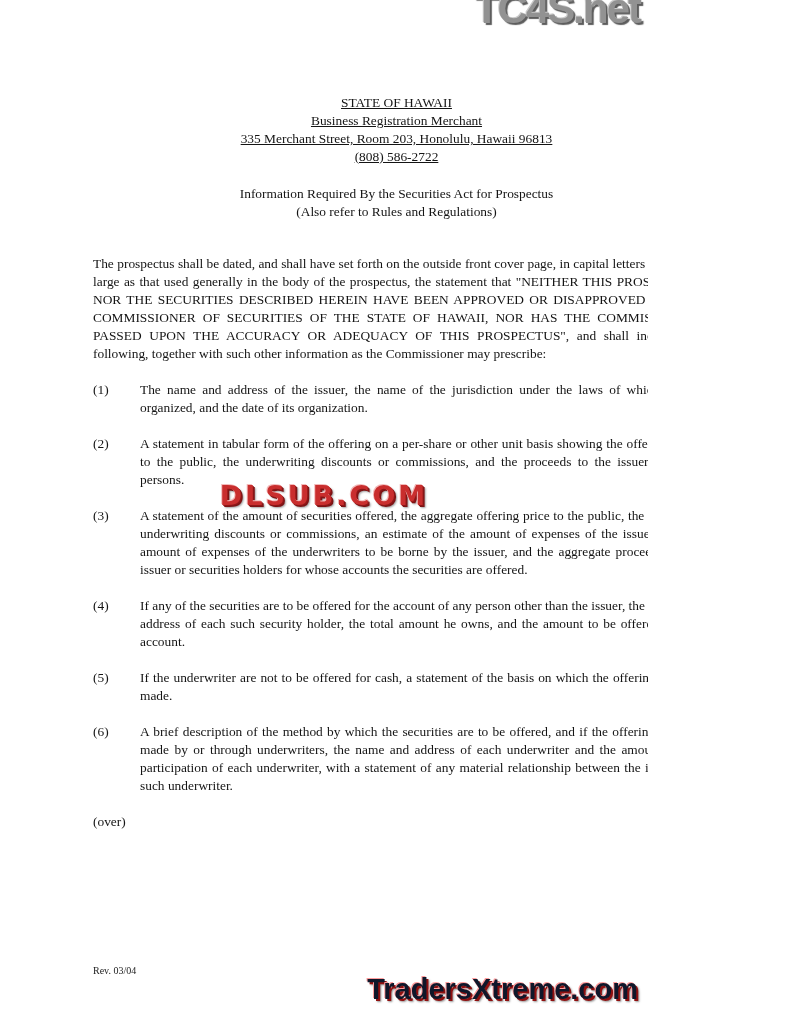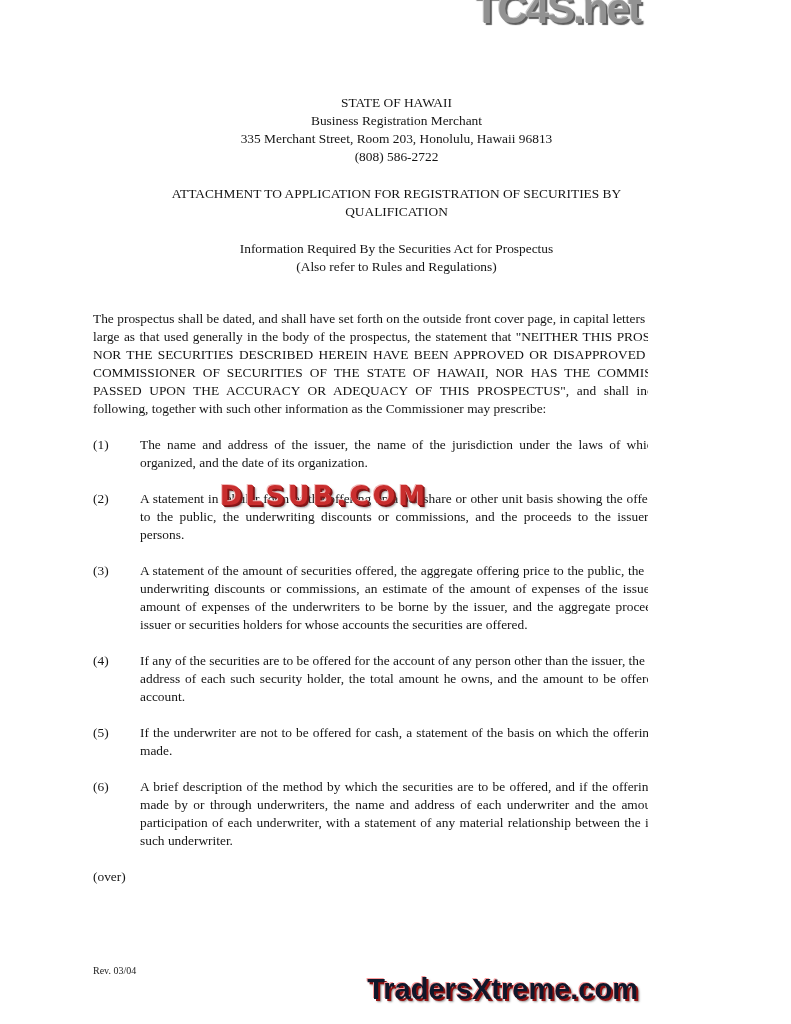--- a/index.html
+++ b/index.html
@@ -14,21 +14,21 @@
     font-size: 13.4px;
     line-height: 18px;
   }
   .content {
     position: absolute;
     left: 93px;
     top: 94px;
     width: 607px;
   }
   .centered { text-align: center; }
-  .header-block { margin-bottom: 19px; }
+  .header-block { margin-bottom: 19px; text-decoration: underline; }
   .title-block { margin-bottom: 19px; font-weight: normal; }
   .subtitle-block { margin-bottom: 34px; }
   .intro { text-align: justify; margin-bottom: 18px; margin-top: 29px; }
   .item { display: flex; margin-bottom: 18px; }
   .item .num { width: 47px; flex-shrink: 0; }
   .item .itext { flex: 1; text-align: justify; }
   .over-line { text-align: left; margin-top: 0; }
   .rev {
     position: absolute;
     left: 93px;
@@ -89,24 +89,20 @@
 
   <div class="content">
 
     <div class="header-block centered">
       <div>STATE OF HAWAII</div>
       <div>Business Registration Merchant</div>
       <div>335 Merchant Street, Room 203, Honolulu, Hawaii 96813</div>
       <div>(808) 586-2722</div>
     </div>
 
-    <div class="title-block centered">
-      <div>ATTACHMENT TO APPLICATION FOR REGISTRATION OF SECURITIES BY</div>
-      <div>QUALIFICATION</div>
-    </div>
 
     <div class="subtitle-block centered">
       <div>Information Required By the Securities Act for Prospectus</div>
       <div>(Also refer to Rules and Regulations)</div>
     </div>
 
     <div class="intro">The prospectus shall be dated, and shall have set forth on the outside front cover page, in capital letters in type as large as that used generally in the body of the prospectus, the statement that "NEITHER THIS PROSPECTUS NOR THE SECURITIES DESCRIBED HEREIN HAVE BEEN APPROVED OR DISAPPROVED BY THE COMMISSIONER OF SECURITIES OF THE STATE OF HAWAII, NOR HAS THE COMMISSIONER PASSED UPON THE ACCURACY OR ADEQUACY OF THIS PROSPECTUS", and shall include the following, together with such other information as the Commissioner may prescribe:</div>
 
     <div class="item">
       <span class="num">(1)</span>

